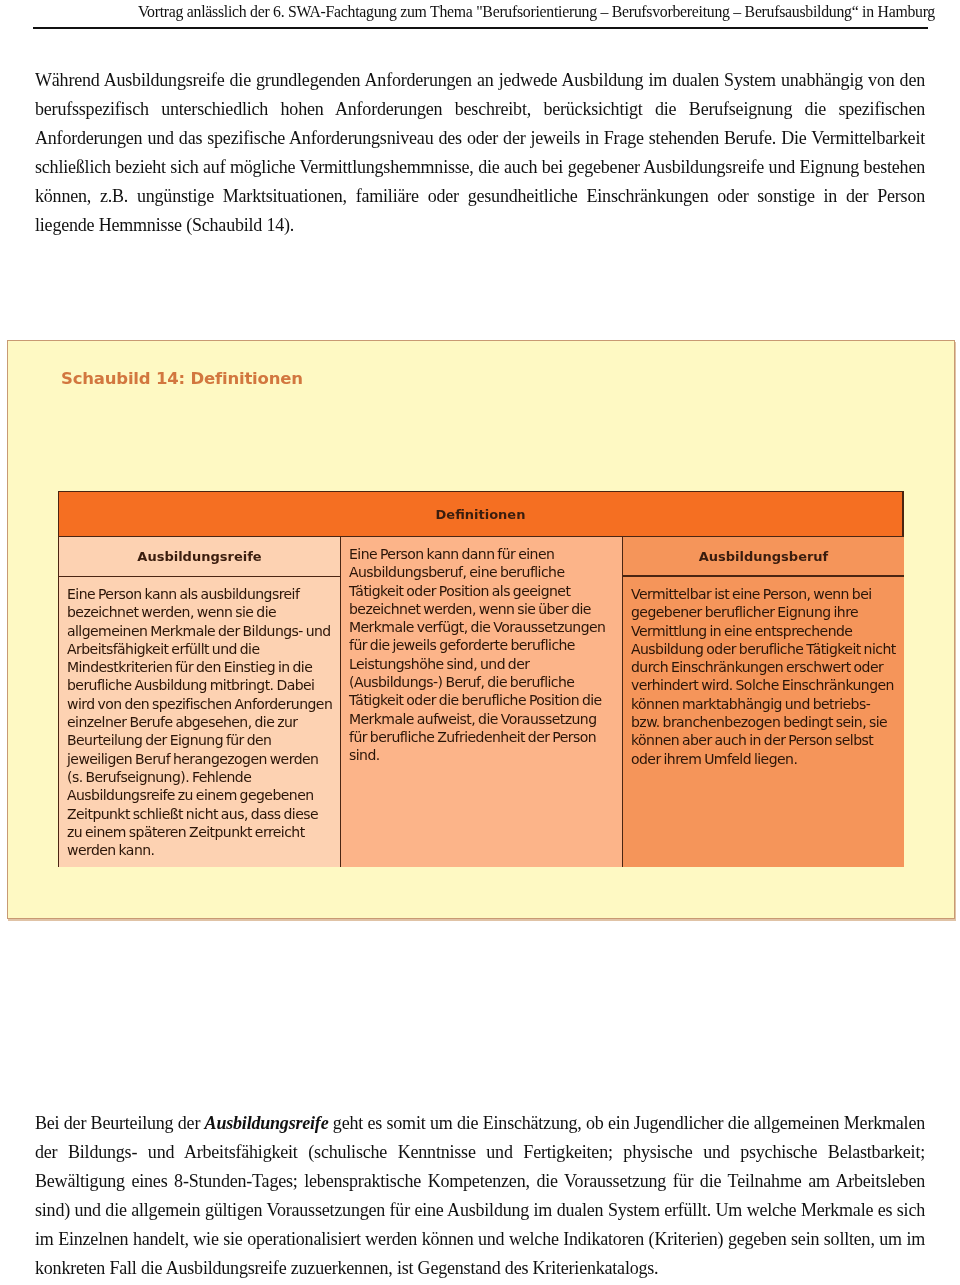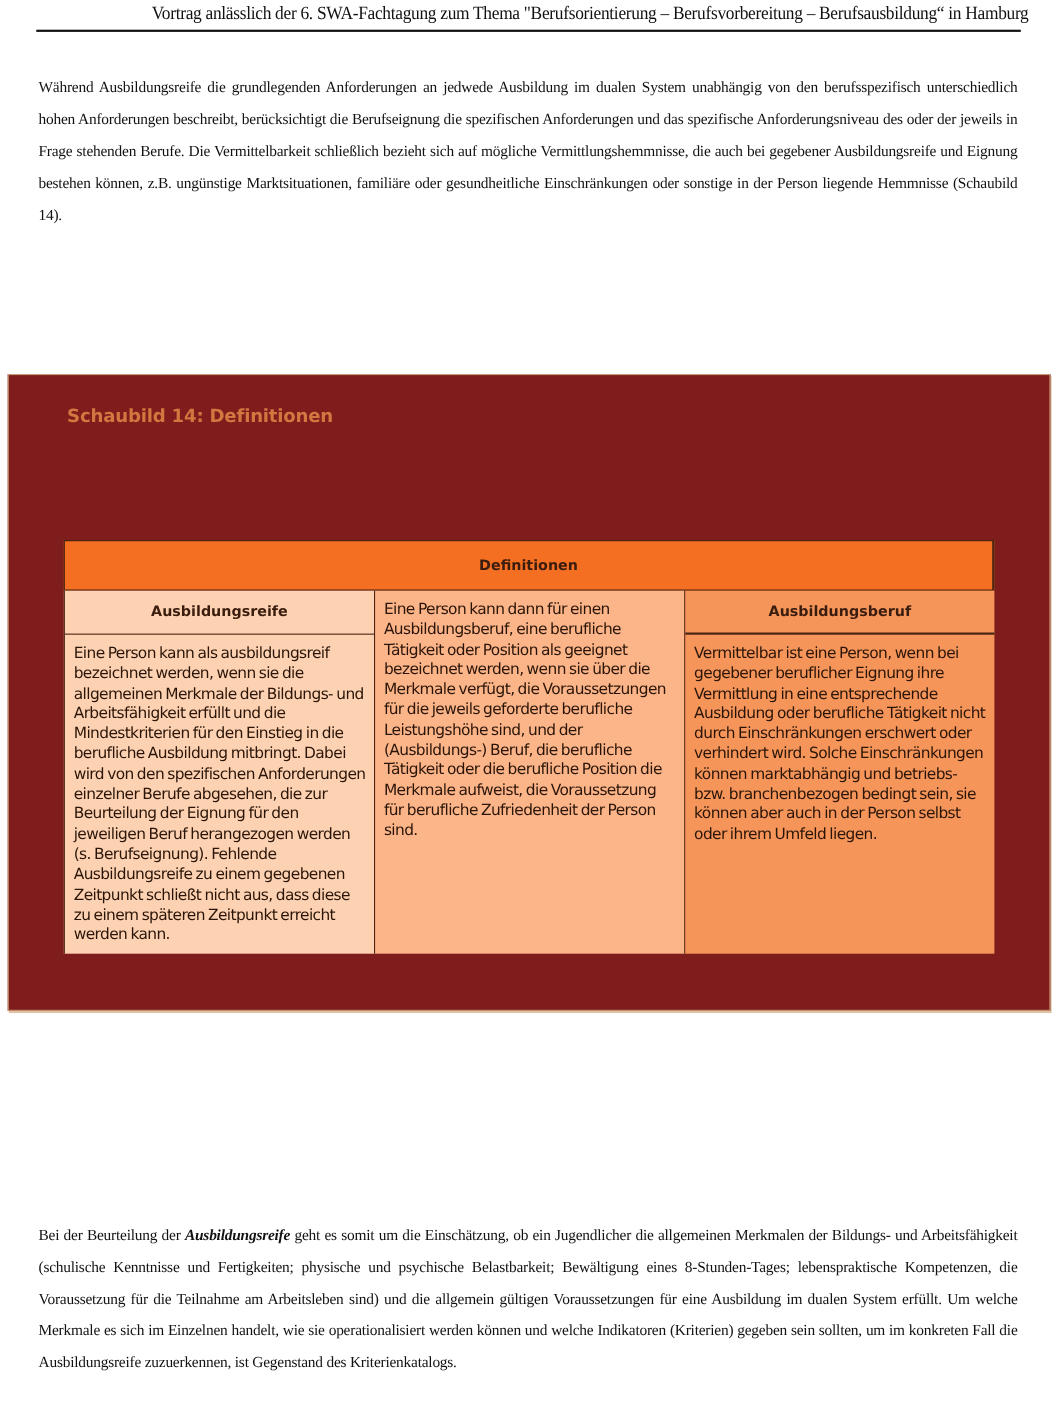--- a/index.html
+++ b/index.html
@@ -1,22 +1,22 @@
 <!DOCTYPE html>
 <html><head>
 <meta charset="utf-8">
 <style>
   html, body { margin:0; padding:0; background:#ffffff; }
   body { width:960px; height:1285px; position:relative; overflow:hidden; font-family:"Liberation Serif", serif; color:#111; }
   .running-head { position:absolute; left:0; top:2px; width:935px; text-align:right; font-size:17px; letter-spacing:-0.3px; color:#111; transform:scaleX(0.93); transform-origin:right top; white-space:nowrap; }
   .head-rule { position:absolute; left:33px; top:27px; width:895px; height:2px; background:#111; }
-  .para { position:absolute; left:35px; width:890px; font-size:14px; line-height:29px; text-align:justify; letter-spacing:-0.2px; }
+  .para { position:absolute; left:35px; width:890px; font-size:18px; line-height:29px; text-align:justify; letter-spacing:-0.2px; }
   .para1 { top:66px; }
   .para2 { top:1109px; }
-  .figure { position:absolute; left:7px; top:340px; width:946px; height:577px; background:#7f1d1d; border:1.5px solid #c89a73; box-shadow:1px 2px 0 #e0c3a6; }
+  .figure { position:absolute; left:7px; top:340px; width:946px; height:577px; background:#fef9c3; border:1.5px solid #c89a73; box-shadow:1px 2px 0 #e0c3a6; }
   .fig-title { position:absolute; left:53px; top:28px; font-family:"DejaVu Sans", sans-serif; font-weight:bold; font-size:16.5px; color:#d2773f; letter-spacing:-0.2px; }
   .table { position:absolute; left:50px; top:150px; width:724px; height:376px; }
   .t-head { position:absolute; left:0; top:0; width:846px; height:46px; background:#f56f22; border:1.5px solid #4a2512; border-right:2px solid #4a2512; box-sizing:border-box; display:flex; align-items:center; justify-content:center; font-family:"DejaVu Sans", sans-serif; font-weight:bold; font-size:13px; color:#3a1d0e; }
   .col { position:absolute; top:46px; height:330px; box-sizing:border-box; }
   .col .ch { height:40px; border-bottom:1.5px solid #4a2512; display:flex; align-items:center; justify-content:center; font-family:"DejaVu Sans", sans-serif; font-weight:bold; font-size:13px; color:#3a1d0e; box-sizing:border-box; }
   .col .cb { padding:8px 6px 0 8px; font-family:"DejaVu Sans", sans-serif; font-size:14px; line-height:18.3px; color:#2a1508; letter-spacing:-0.55px; word-spacing:-1px; }
   .c1 { left:0; width:283px; background:#fdd2b2; border-left:1.5px solid #4a2512; border-right:1px solid #4a2512; }
   .c2 { left:283px; width:282px; background:#fcb489; border-right:1px solid #4a2512; }
   .c3 { left:565px; width:281px; background:#f5955a; }
   .c3 .ch { border-bottom:2px solid #4a2512; }

